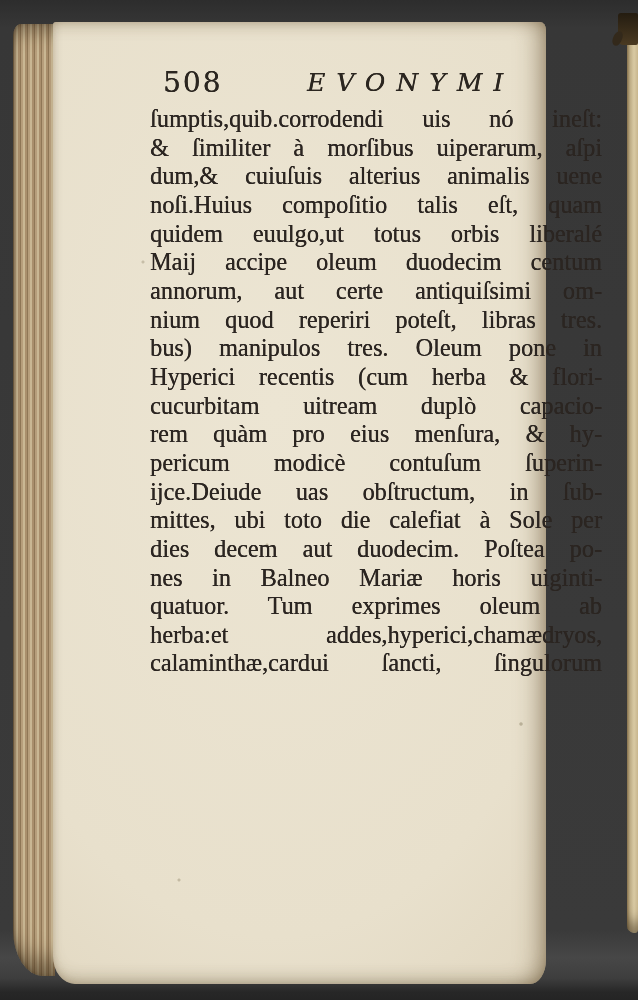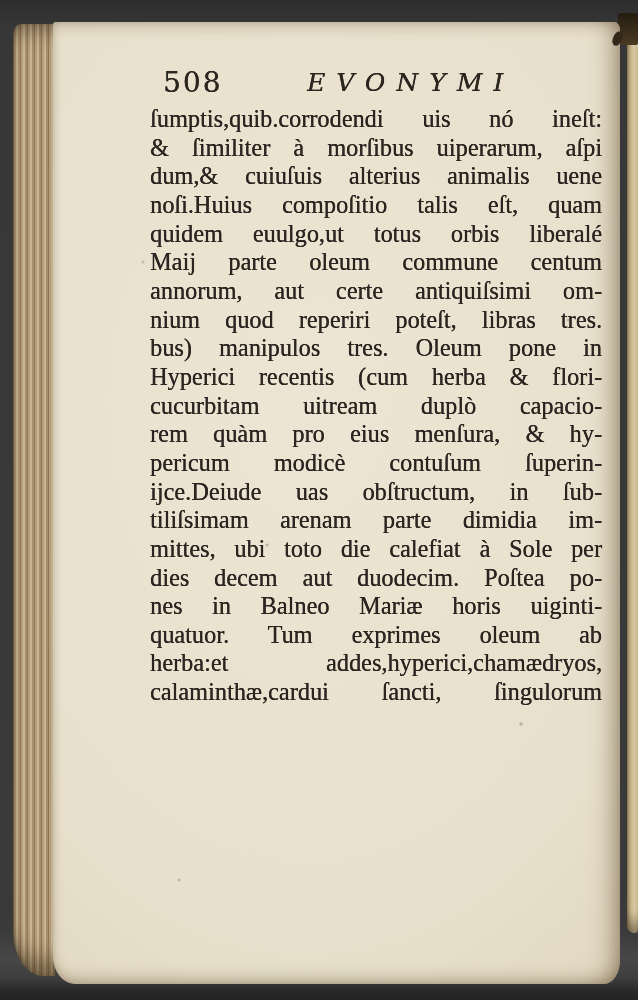--- a/index.html
+++ b/index.html
@@ -32,21 +32,21 @@
     border-radius: 0 0 4px 8px;
     box-shadow: inset 0 -20px 14px -10px rgba(60,45,25,.5);
   }
   .cover-cap {
     position: absolute; left: 618px; top: 13px; width: 20px; height: 32px;
     background: linear-gradient(180deg, #241c10, #4a3a22);
     border-radius: 3px 2px 2px 5px;
   }
   
   .page {
-    position: absolute; left: 53px; top: 22px; width: 567px; height: 962px;
+    position: absolute; left: 53px; top: 22px; width: 493px; height: 962px;
     background: radial-gradient(120% 100% at 45% 40%,
       #ece5d3 0%, #e8e0cc 55%, #ded3bb 86%, #d2c5a8 100%);
     border-radius: 3px 6px 16px 22px / 3px 8px 24px 28px;
     box-shadow: inset -16px 0 26px -12px rgba(92,70,38,.6),
                 inset 3px 0 8px -4px rgba(120,95,60,.35),
                 inset 0 -11px 18px -10px rgba(100,85,55,.42),
                 inset 0 12px 16px -12px rgba(130,110,75,.35);
   }
   .page::before { 
     content: ""; position: absolute; inset: 0; border-radius: inherit;
@@ -95,30 +95,29 @@
 
   <div class="page-number">508</div>
   <div class="running-header">EVONYMI</div>
 
   <div class="text-block">
     <div class="line">ſumptis,quib.corrodendi uis nó ineſt:</div>
     <div class="line">&amp; ſimiliter à morſibus uiperarum, aſpi</div>
     <div class="line">dum,&amp; cuiuſuis alterius animalis uene</div>
     <div class="line">noſi.Huius compoſitio talis eſt, quam</div>
     <div class="line">quidem euulgo,ut totus orbis liberalé</div>
-    <div class="line">Maij parte oleum commune centum</div>
+    <div class="line">Maij accipe oleum duodecim centum</div>
     <div class="line">annorum, aut certe antiquiſsimi om-</div>
     <div class="line">nium quod reperiri poteſt, libras tres.</div>
     <div class="line">bus) manipulos tres. Oleum pone in</div>
     <div class="line">Hyperici recentis (cum herba &amp; flori-</div>
     <div class="line">cucurbitam uitream duplò capacio-</div>
     <div class="line">rem quàm pro eius menſura, &amp; hy-</div>
     <div class="line">pericum modicè contuſum ſuperin-</div>
     <div class="line">ijce.Deiude uas obſtructum, in ſub-</div>
-    <div class="line">tiliſsimam arenam parte dimidia im-</div>
     <div class="line">mittes, ubi toto die calefiat à Sole per</div>
     <div class="line">dies decem aut duodecim. Poſtea po-</div>
     <div class="line">nes in Balneo Mariæ horis uiginti-</div>
     <div class="line">quatuor. Tum exprimes oleum ab</div>
     <div class="line">herba:et addes,hyperici,chamædryos,</div>
     <div class="line">calaminthæ,cardui ſancti, ſingulorum</div>
 
   </div>
 </div>
 

